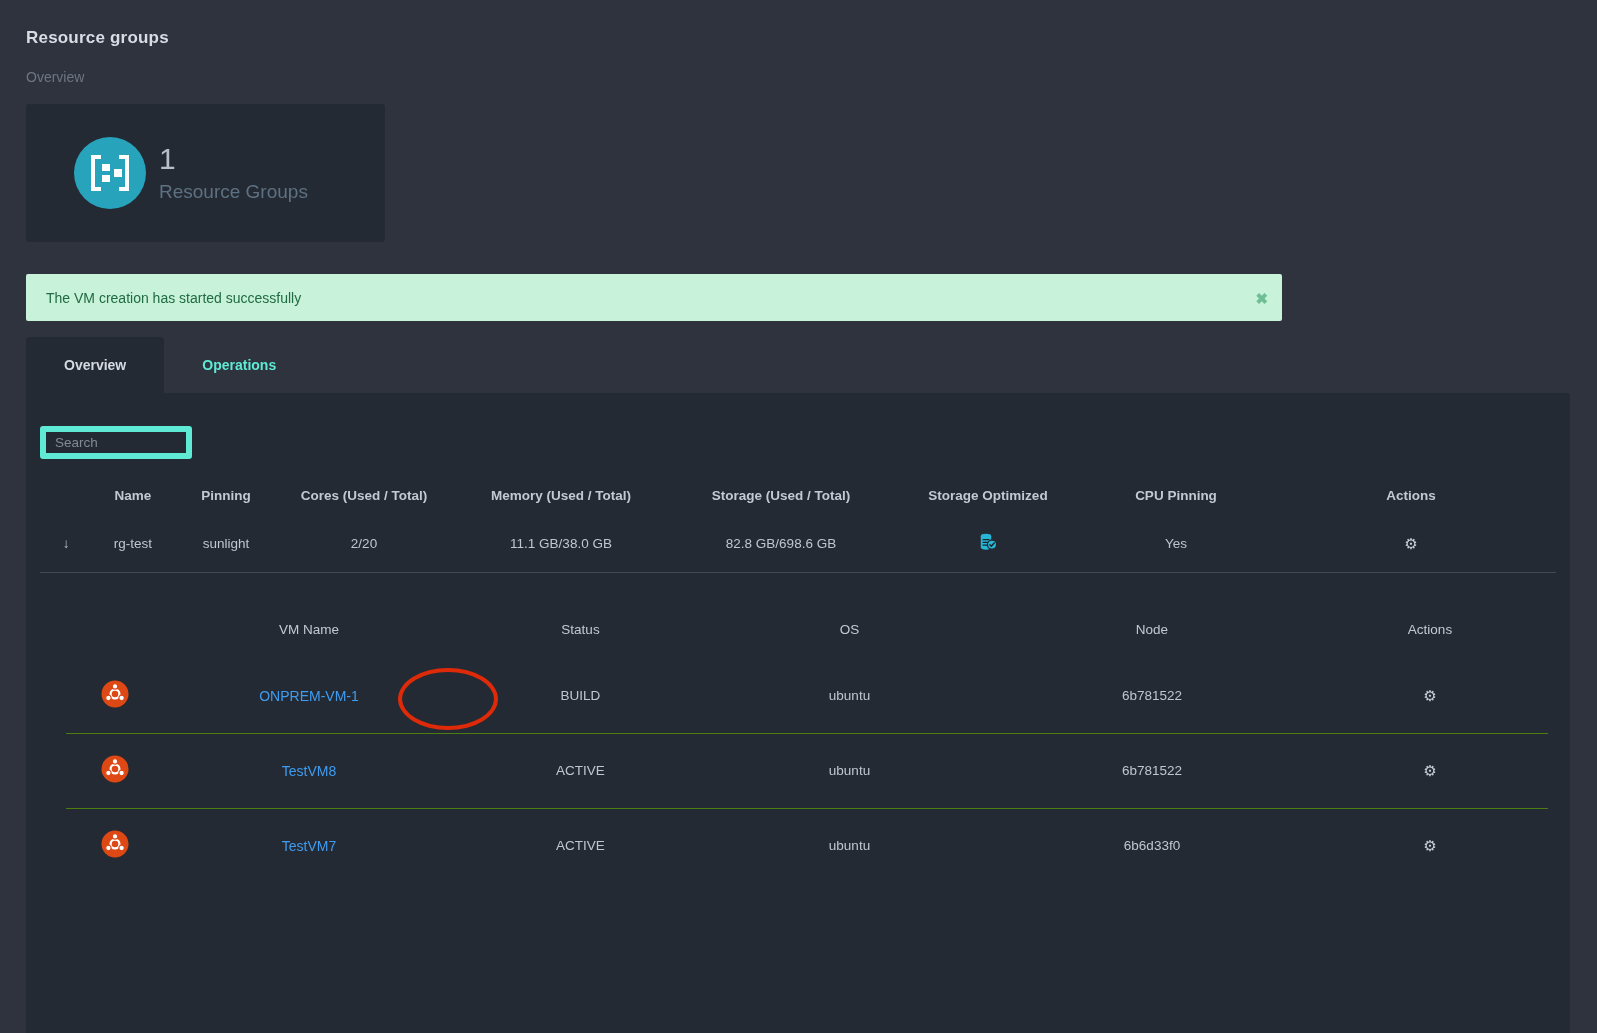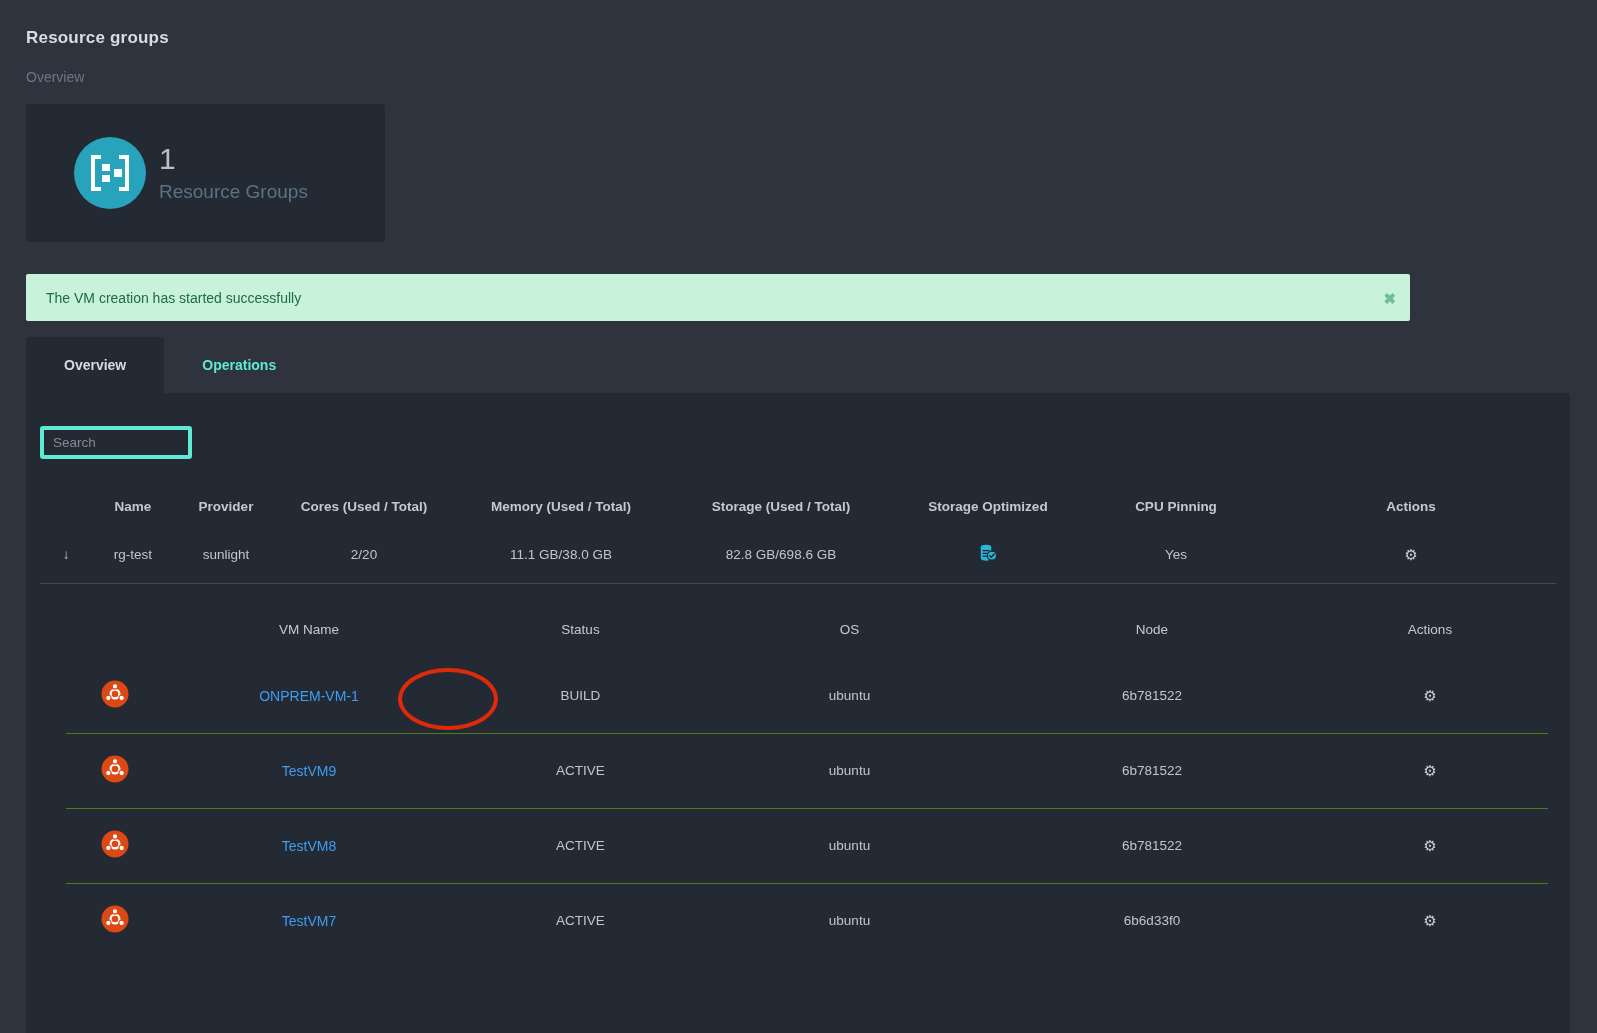--- a/index.html
+++ b/index.html
@@ -43,21 +43,21 @@
     display: flex; align-items: center; justify-content: center;
     flex: 0 0 auto;
   }
   .stat-text { margin-left: 13px; display: flex; flex-direction: column; justify-content: center; }
   .stat-value { font-size: 30px; color: #b9bec7; line-height: 1.05; font-weight: 400; }
   .stat-label { font-size: 19px; color: #5d7183; margin-top: 6px; }
 
   
   .alert {
     position: absolute; left: 26px; top: 246px;
-    width: 1384px; height: 47px;
+    width: 1256px; height: 47px;
     background: #c8f2da;
     display: flex; align-items: center;
     border-radius: 2px;
   }
   .alert-msg { margin-left: 20px; font-size: 14px; color: #1f6b44; }
   .alert-close {
     position: absolute; right: 14px; top: 50%; transform: translateY(-50%);
     font-size: 15px; color: #6fbe94; cursor: pointer; line-height: 1;
     font-weight: bold;
   }
@@ -82,33 +82,33 @@
     position: absolute; left: 26px; top: 365px;
     width: 1544px; height: 657px;
     background: #242a33;
     border-radius: 0 3px 3px 3px;
   }
 
   .search-input {
     position: absolute; left: 14px; top: 33px;
     width: 152px; height: 33px;
     background: transparent;
-    border: 4px solid #5eead4;
+    border: 6px solid #5eead4;
     border-radius: 3px;
     color: #c6cbd3;
     font-size: 13.5px;
     font-family: "Liberation Sans", sans-serif;
     padding: 0 9px;
     outline: none;
   }
   .search-input::placeholder { color: #828a95; }
 
   
   .rg-table {
-    position: absolute; left: 14px; top: 93px;
+    position: absolute; left: 14px; top: 82px;
     width: 1516px;
     border-collapse: collapse;
     table-layout: fixed;
   }
   .rg-table th {
     font-size: 13.5px; font-weight: bold; color: #c3c9d2;
     padding: 13px 0 14px 0; text-align: center;
   }
   .rg-table td {
     font-size: 13.5px; color: #c0c6ce;
@@ -210,21 +210,21 @@
         <col class="c-mem">
           <col class="c-stor">
           <col class="c-opt">
           <col class="c-pin">
           <col class="c-act">
       </colgroup>
       <thead>
         <tr>
           <th></th>
           <th>Name</th>
-          <th>Provider</th>
+          <th>Pinning</th>
           <th>Cores (Used / Total)</th>
           <th>Memory (Used / Total)</th>
           <th>Storage (Used / Total)</th>
           <th>Storage Optimized</th>
           <th>CPU Pinning</th>
           <th>Actions</th>
         </tr>
       </thead>
       <tbody>
         <tr>
@@ -289,34 +289,35 @@
       <a class="vm-link" href="#">ONPREM-VM-1</a>
     </td>
     <td>BUILD</td>
     <td>ubuntu</td>
     <td>6b781522</td>
     <td>
       <span class="gear">⚙</span>
     </td>
   </tr>
 
+
   <tr>
     <td>
       <span class="ubuntu-badge">
         <svg width="28" height="28" viewBox="0 0 28 28" aria-hidden="true">
           <circle cx="14" cy="14" r="13.5" fill="#dd4814"></circle>
           <circle cx="14" cy="14" r="4.4" fill="none" stroke="#ffffff" stroke-width="2.2"></circle>
           <circle cx="14" cy="6.4" r="2.7" fill="#ffffff" stroke="#dd4814" stroke-width="1.1"></circle>
           <circle cx="7.4" cy="18.0" r="2.7" fill="#ffffff" stroke="#dd4814" stroke-width="1.1"></circle>
           <circle cx="20.6" cy="18.0" r="2.7" fill="#ffffff" stroke="#dd4814" stroke-width="1.1"></circle>
         </svg>
       </span>
     </td>
     <td class="vm-name-cell">
-      <a class="vm-link" href="#">TestVM9</a>
+      <a class="vm-link" href="#">TestVM8</a>
     </td>
     <td>ACTIVE</td>
     <td>ubuntu</td>
     <td>6b781522</td>
     <td>
       <span class="gear">⚙</span>
     </td>
   </tr>
 
   <tr>
@@ -325,43 +326,20 @@
         <svg width="28" height="28" viewBox="0 0 28 28" aria-hidden="true">
           <circle cx="14" cy="14" r="13.5" fill="#dd4814"></circle>
           <circle cx="14" cy="14" r="4.4" fill="none" stroke="#ffffff" stroke-width="2.2"></circle>
           <circle cx="14" cy="6.4" r="2.7" fill="#ffffff" stroke="#dd4814" stroke-width="1.1"></circle>
           <circle cx="7.4" cy="18.0" r="2.7" fill="#ffffff" stroke="#dd4814" stroke-width="1.1"></circle>
           <circle cx="20.6" cy="18.0" r="2.7" fill="#ffffff" stroke="#dd4814" stroke-width="1.1"></circle>
         </svg>
       </span>
     </td>
     <td class="vm-name-cell">
-      <a class="vm-link" href="#">TestVM8</a>
-    </td>
-    <td>ACTIVE</td>
-    <td>ubuntu</td>
-    <td>6b781522</td>
-    <td>
-      <span class="gear">⚙</span>
-    </td>
-  </tr>
-
-  <tr>
-    <td>
-      <span class="ubuntu-badge">
-        <svg width="28" height="28" viewBox="0 0 28 28" aria-hidden="true">
-          <circle cx="14" cy="14" r="13.5" fill="#dd4814"></circle>
-          <circle cx="14" cy="14" r="4.4" fill="none" stroke="#ffffff" stroke-width="2.2"></circle>
-          <circle cx="14" cy="6.4" r="2.7" fill="#ffffff" stroke="#dd4814" stroke-width="1.1"></circle>
-          <circle cx="7.4" cy="18.0" r="2.7" fill="#ffffff" stroke="#dd4814" stroke-width="1.1"></circle>
-          <circle cx="20.6" cy="18.0" r="2.7" fill="#ffffff" stroke="#dd4814" stroke-width="1.1"></circle>
-        </svg>
-      </span>
-    </td>
-    <td class="vm-name-cell">
       <a class="vm-link" href="#">TestVM7</a>
     </td>
     <td>ACTIVE</td>
     <td>ubuntu</td>
     <td>6b6d33f0</td>
     <td>
       <span class="gear">⚙</span>
     </td>
   </tr>
 

